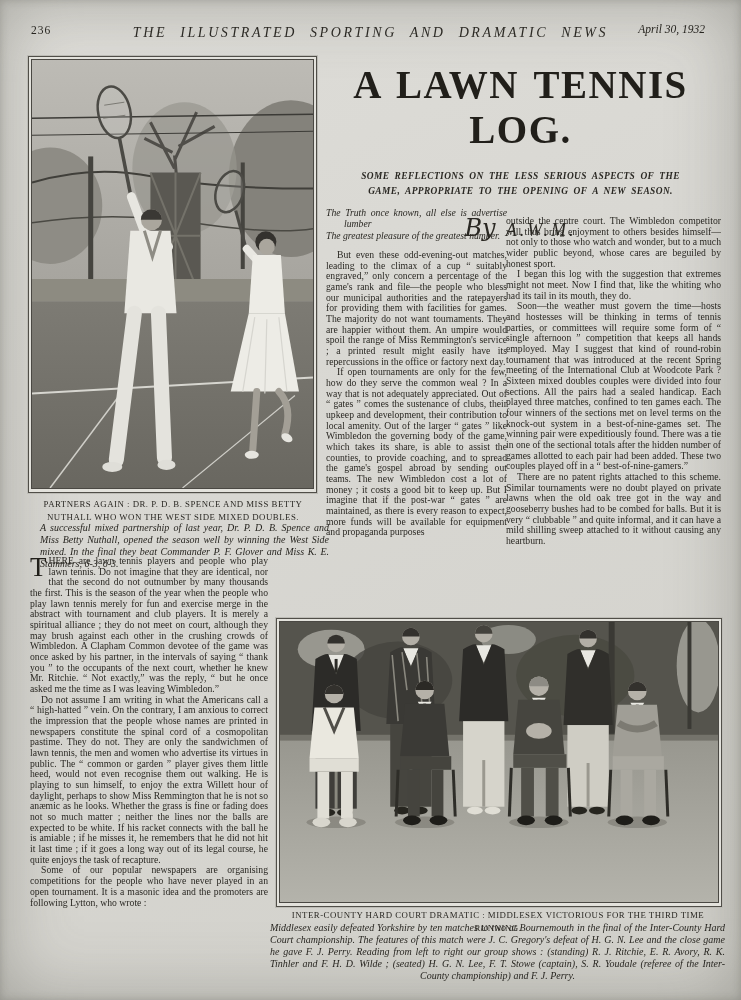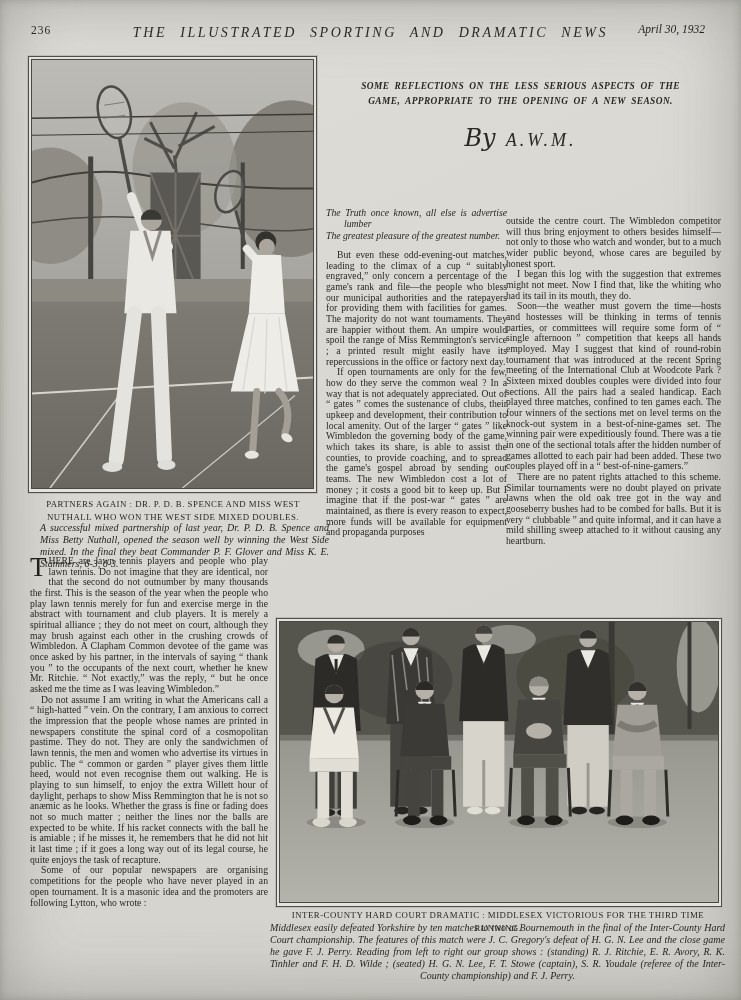--- a/index.html
+++ b/index.html
@@ -110,26 +110,27 @@
       <path d="M216 252 L198 330 L266 330 L252 252 Z" fill="#edece6"></path>
       <path d="M210 330 L222 256 M232 332 L234 258 M254 330 L246 256" stroke="#d6d5cf" stroke-width="1.2"></path>
       <path d="M224 330 L220 388" stroke="#a39f96" stroke-width="7" stroke-linecap="round"></path>
       <path d="M246 330 Q260 345 252 372" stroke="#a39f96" stroke-width="7" stroke-linecap="round" fill="none"></path>
       <ellipse cx="219" cy="393" rx="7" ry="4" fill="#e6e5df"></ellipse>
       <ellipse cx="254" cy="376" rx="6" ry="4" fill="#e6e5df" transform="rotate(30 254 376)"></ellipse>
     </svg>
   </figure>
 
   <div class="caphead left">
-    <div>PARTNERS AGAIN :  DR. P. D. B. SPENCE AND MISS WEST</div>
+    <div>PARTNERS AGAIN :  DR. P. D. B. SPENCE AND MISS BETTY</div>
     <div>NUTHALL WHO WON THE WEST SIDE MIXED DOUBLES.</div>
   </div>
   <div class="capital left">A successful mixed partnership of last year, Dr. P. D. B. Spence and Miss Betty Nuthall, opened the season well by winning the West Side mixed.  In the final they beat Commander P. F. Glover and Miss K. E. Stammers, 6-3, 6-3.</div>
 
   <div class="titleblock">
+    <h1>A LAWN TENNIS LOG.</h1>
     <div class="subtitle">
       <div>SOME REFLECTIONS ON THE LESS SERIOUS ASPECTS OF THE</div>
       <div>GAME, APPROPRIATE TO THE OPENING OF A NEW SEASON.</div>
     </div>
     <div class="byline">
       <span class="by">By</span>
       <span class="author">A.W.M.</span>
     </div>
   </div>
 

